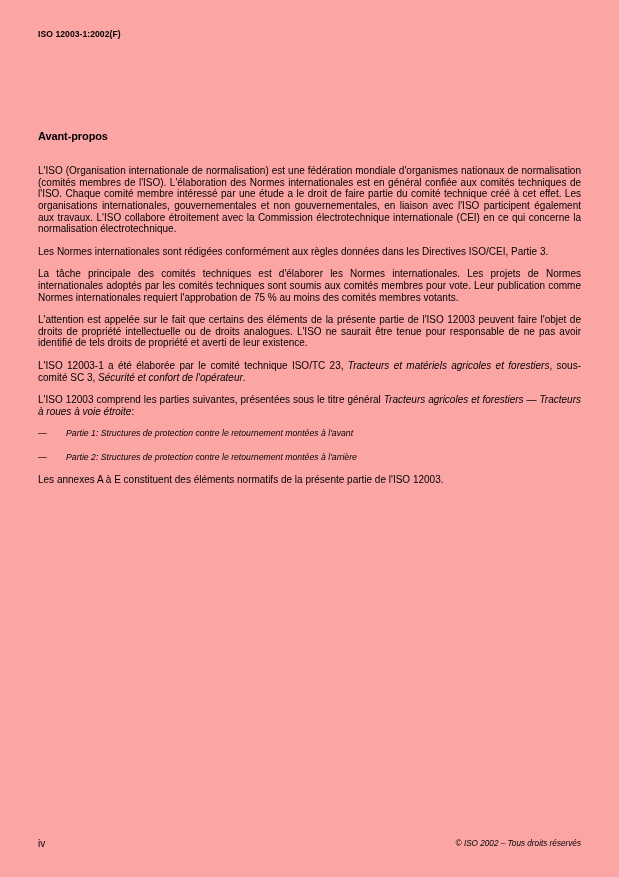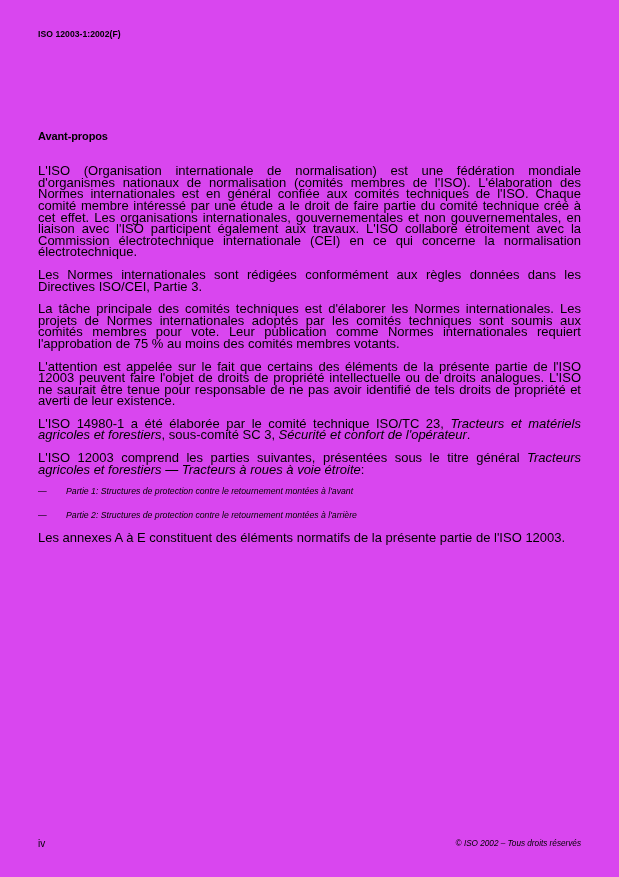--- a/index.html
+++ b/index.html
@@ -10,21 +10,21 @@
   }
   body {
     font-family: "Liberation Sans", sans-serif;
     color: #000000;
   }
   .page {
     position: relative;
     width: 619px;
     height: 877px;
     box-sizing: border-box;
-    background: #d946ef;
+    background: #fca5a5;
     overflow: hidden;
   }
   
   .running-header {
     position: absolute;
     left: 38px;
     top: 29px;
     font-size: 8.6px;
     font-weight: bold;
     letter-spacing: 0.05px;
@@ -38,21 +38,21 @@
     width: 543px;
   }
   .section-title {
     font-size: 11px;
     font-weight: bold;
     margin: 0 0 22px 0;
     letter-spacing: -0.1px;
     line-height: 1.2;
   }
   p.para {
-    font-size: 13px;
+    font-size: 10px;
     line-height: 11.6px;
     margin: 0 0 11px 0;
     text-align: justify;
     text-justify: inter-word;
   }
   p.para:last-child { margin-bottom: 0; }
   .para em, .listtext em {
     font-style: italic;
   }
   
@@ -115,21 +115,21 @@
     <h1 class="section-title">Avant-propos</h1>
 
     <p class="para">L'ISO (Organisation internationale de normalisation) est une fédération mondiale d'organismes nationaux de normalisation (comités membres de l'ISO). L'élaboration des Normes internationales est en général confiée aux comités techniques de l'ISO. Chaque comité membre intéressé par une étude a le droit de faire partie du comité technique créé à cet effet. Les organisations internationales, gouvernementales et non gouvernementales, en liaison avec l'ISO participent également aux travaux. L'ISO collabore étroitement avec la Commission électrotechnique internationale (CEI) en ce qui concerne la normalisation électrotechnique.</p>
 
     <p class="para">Les Normes internationales sont rédigées conformément aux règles données dans les Directives ISO/CEI, Partie 3.</p>
 
     <p class="para">La tâche principale des comités techniques est d'élaborer les Normes internationales. Les projets de Normes internationales adoptés par les comités techniques sont soumis aux comités membres pour vote. Leur publication comme Normes internationales requiert l'approbation de 75 % au moins des comités membres votants.</p>
 
     <p class="para">L'attention est appelée sur le fait que certains des éléments de la présente partie de l'ISO 12003 peuvent faire l'objet de droits de propriété intellectuelle ou de droits analogues. L'ISO ne saurait être tenue pour responsable de ne pas avoir identifié de tels droits de propriété et averti de leur existence.</p>
 
-    <p class="para"><span>L'ISO 14980-1 a été élaborée par le comité technique ISO/TC 23, </span><em>Tracteurs et matériels agricoles et forestiers</em><span>, sous-comité SC 3, </span><em>Sécurité et confort de l'opérateur</em><span>.</span></p>
+    <p class="para"><span>L'ISO 12003-1 a été élaborée par le comité technique ISO/TC 23, </span><em>Tracteurs et matériels agricoles et forestiers</em><span>, sous-comité SC 3, </span><em>Sécurité et confort de l'opérateur</em><span>.</span></p>
 
     <p class="para"><span>L'ISO 12003 comprend les parties suivantes, présentées sous le titre général </span><em>Tracteurs agricoles et forestiers — Tracteurs à roues à voie étroite</em><span>:</span></p>
 
     <ul class="dash-list">
       <li>
         <span class="dash-marker">—</span>
         <span class="listtext">Partie 1: Structures de protection contre le retournement montées à l'avant</span>
       </li>
       <li>
         <span class="dash-marker">—</span>

